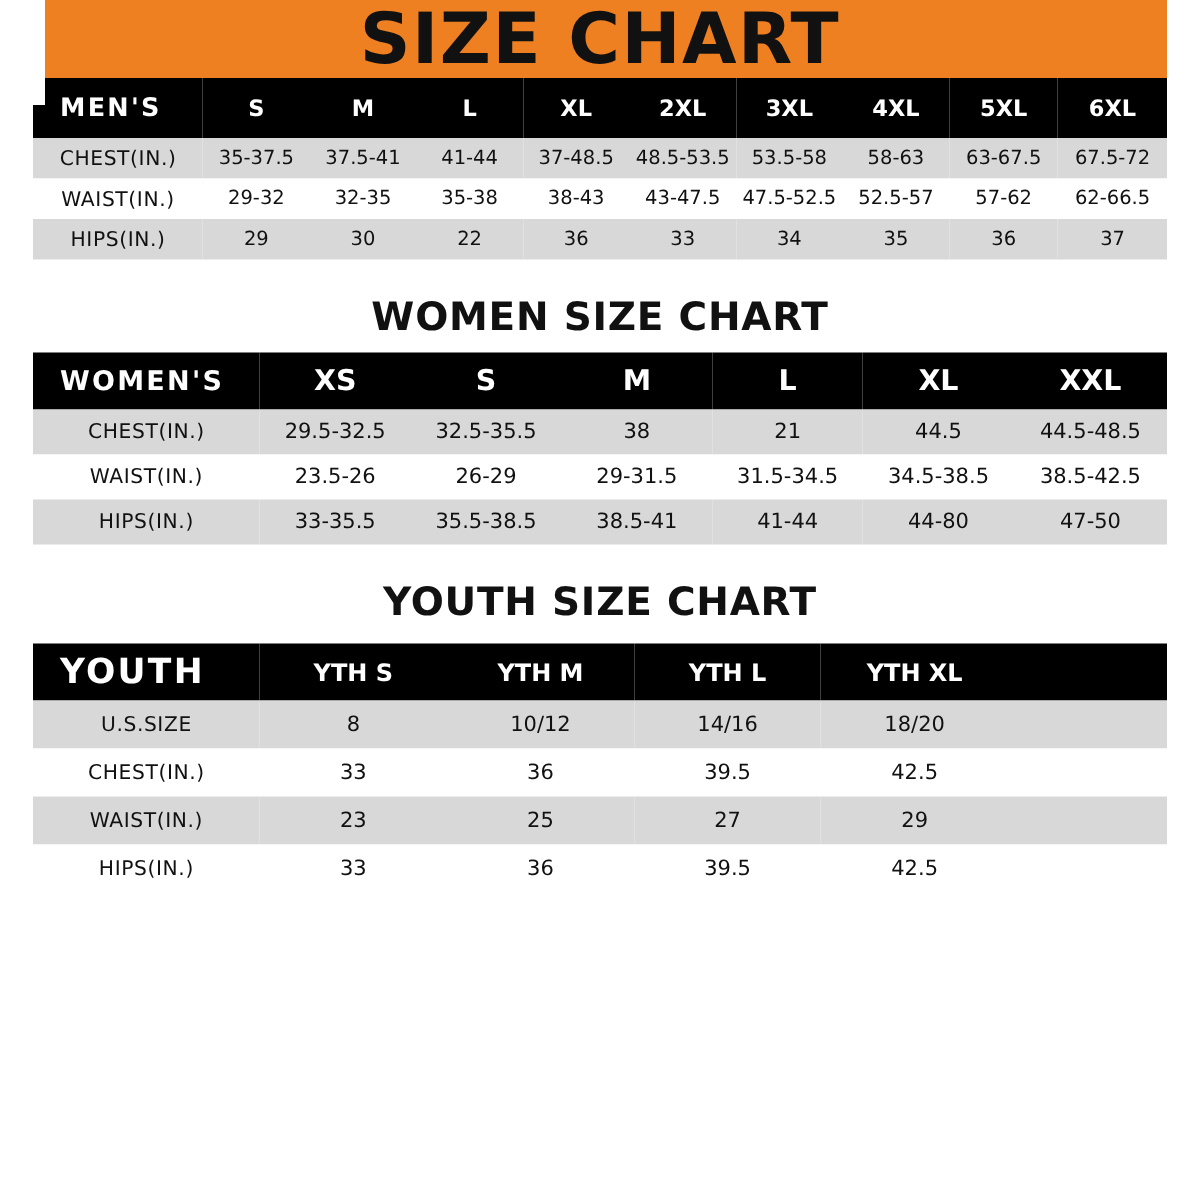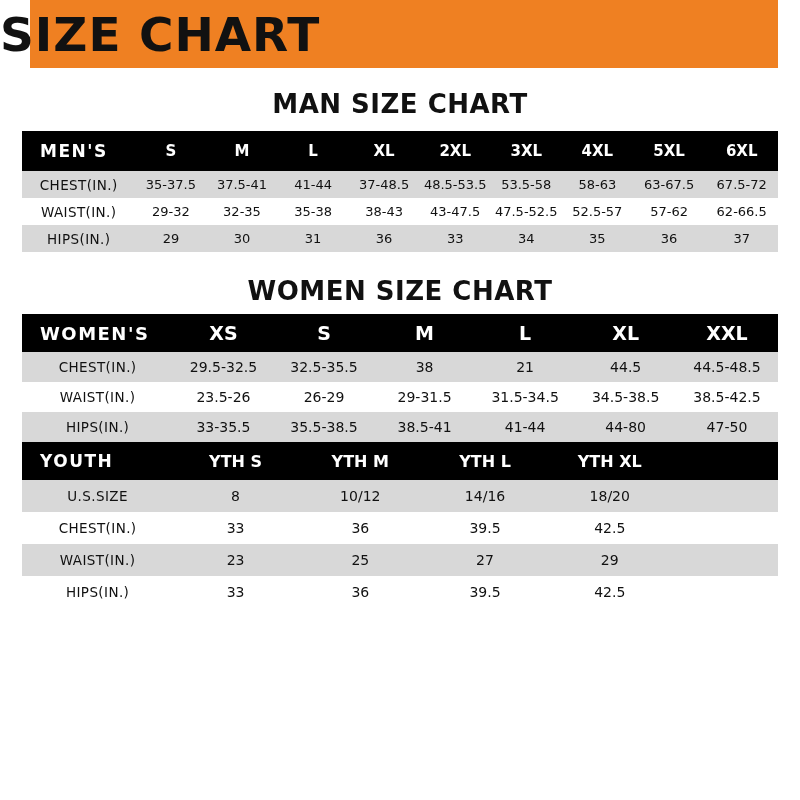--- a/index.html
+++ b/index.html
@@ -16,25 +16,25 @@
   .page {
     position: relative;
     width: 800px;
     height: 800px;
     background: #ffffff;
     box-sizing: border-box;
   }
   
   .header-band {
     position: relative;
-    height: 68px;
+    height: 52px;
     background: #ef8022;
     display: flex;
     align-items: center;
-    justify-content: flex-start;
+    justify-content: center;
   }
   .header-band .white-block-left {
     position: absolute;
     left: 0;
     top: 0;
     width: 30px;
     height: 70px;
     background: #ffffff;
   }
   .header-band .white-block-right {
@@ -109,21 +109,21 @@
   }
   
   .sec-women table.size-table th,
   .sec-women table.size-table td { font-size: 14px; height: 30px; }
   .sec-women table.size-table thead th { font-size: 19px; height: 38px; }
   .sec-women table.size-table thead th.corner { font-size: 18px; }
 
   .sec-youth table.size-table th,
   .sec-youth table.size-table td { font-size: 14px; height: 32px; }
   .sec-youth table.size-table thead th { font-size: 16px; height: 38px; }
-  .sec-youth table.size-table thead th.corner { font-size: 17px; }
+  .sec-youth table.size-table thead th.corner { font-size: 23px; }
 
   .footer-note {
     margin-top: 18px;
     color: #e2392f;
     font-family: "Liberation Serif", serif;
     font-size: 17.5px;
     line-height: 1.45;
     text-align: left;
     padding: 0 4px;
   }
@@ -136,21 +136,20 @@
 
   <div class="header-band">
     <div class="white-block-left"></div>
     <div class="white-block-right"></div>
     <div class="header-title">SIZE CHART</div>
   </div>
 
   <div class="content">
 
     <div class="sec-man">
-      <div class="section-title">MAN SIZE CHART</div>
       <table class="size-table">
         <colgroup>
           <col style="width:15%">
             <col style="width:9.4%">
             <col style="width:9.4%">
             <col style="width:9.4%">
           <col style="width:9.4%">
             <col style="width:9.4%">
             <col style="width:9.4%">
             <col style="width:9.4%">
@@ -193,21 +192,21 @@
             <td>43-47.5</td>
             <td>47.5-52.5</td>
             <td>52.5-57</td>
             <td>57-62</td>
             <td>62-66.5</td>
           </tr>
           <tr class="odd">
             <td class="rowhead">HIPS(IN.)</td>
             <td>29</td>
             <td>30</td>
-            <td>31</td>
+            <td>22</td>
             <td>36</td>
             <td>33</td>
             <td>34</td>
             <td>35</td>
             <td>36</td>
             <td>37</td>
           </tr>
         </tbody>
       </table>
     </div>
@@ -261,20 +260,21 @@
             <td>38.5-41</td>
             <td>41-44</td>
             <td>44-80</td>
             <td>47-50</td>
           </tr>
         </tbody>
       </table>
     </div>
 
     <div class="sec-youth">
+      <div class="section-title">YOUTH SIZE CHART</div>
       <table class="size-table">
         <colgroup>
           <col style="width:20%">
             <col style="width:16.5%">
             <col style="width:16.5%">
             <col style="width:16.5%">
           <col style="width:16.5%">
             <col style="width:14%">
         </colgroup>
         <thead>

